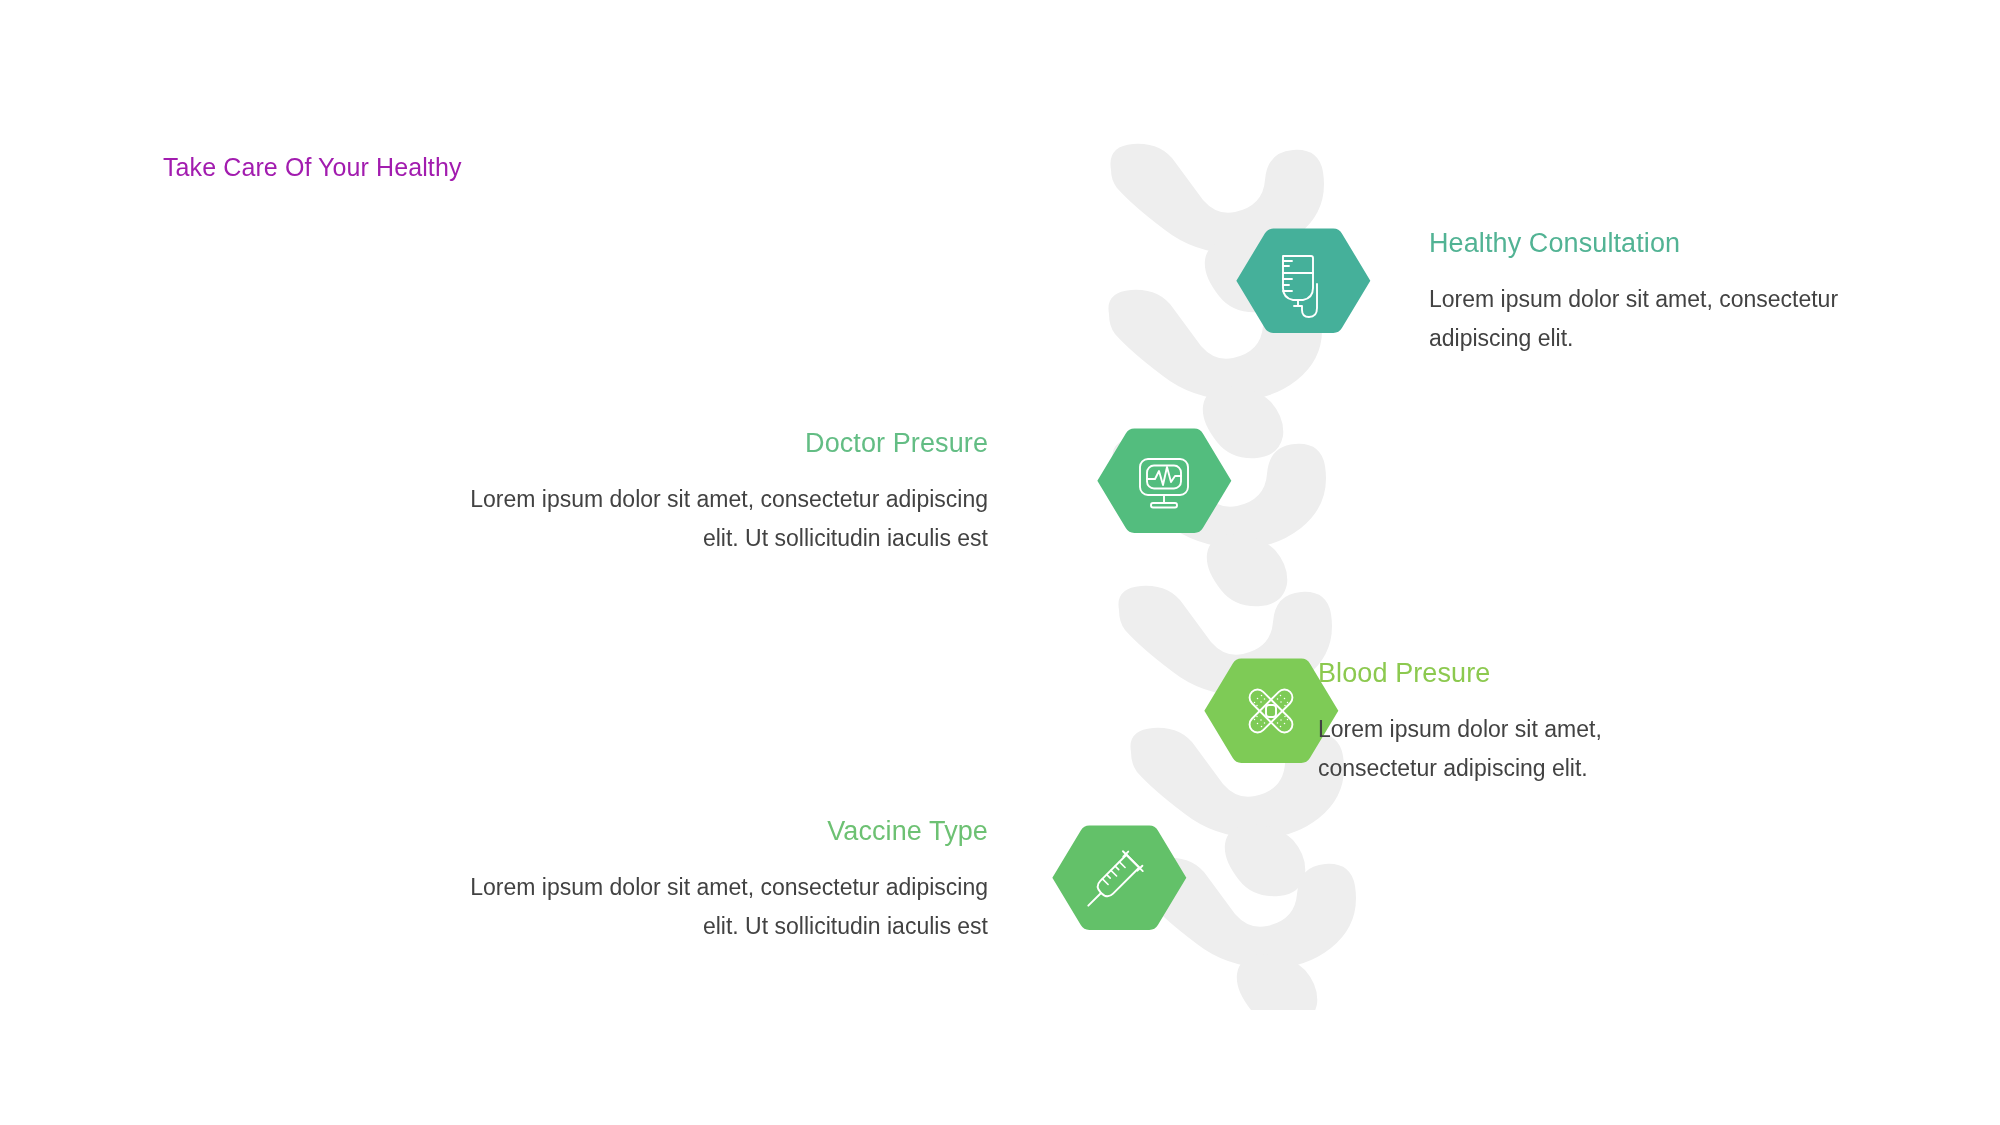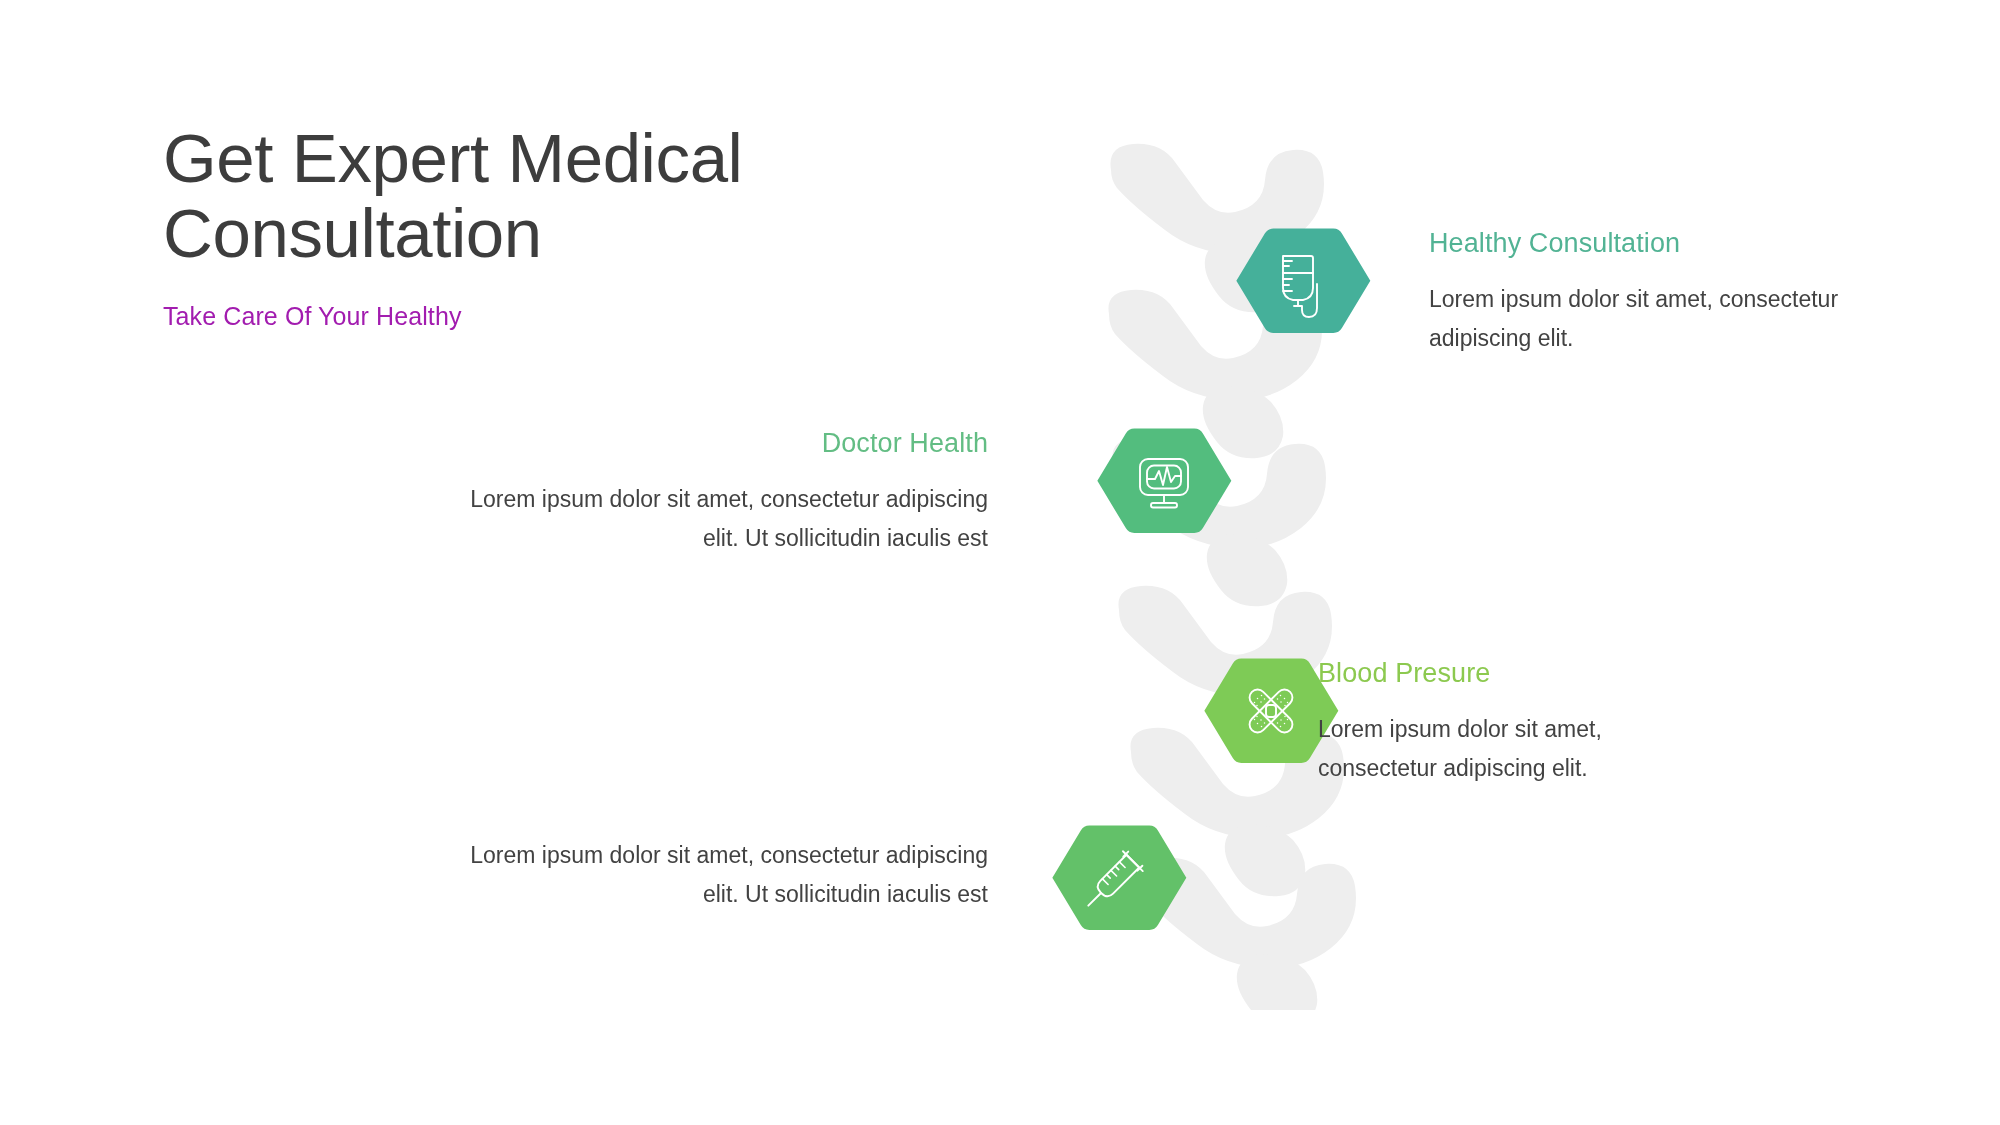--- a/index.html
+++ b/index.html
@@ -144,22 +144,20 @@
                    Q30 64 14 46 Q8 38 8 26 Z"></path>
           <path d="M124 98 Q154 98 170 114 Q184 130 182 148
                    Q178 168 156 170 Q130 172 116 154 Q100 134 102 118
                    Q104 102 124 98 Z"></path>
         </g>
       </g>
     </svg>
   </div>
 
   <div id="heading-block">
-    <h1 id="page-title">Get Expert Medical
-Consultation</h1>
     <p id="page-subtitle">Take Care Of Your Healthy</p>
   </div>
 
   <div class="hex" style="left:1232px; top:219px;">
     <svg viewBox="0 0 142 124" xmlns="http://www.w3.org/2000/svg">
       <path d="M36.5 2 H105.5 Q112 2 115.3 7.6 L148 62 L115.3 116.4
                Q112 122 105.5 122 H36.5 Q30 122 26.7 116.4 L-6 62 L26.7 7.6
                Q30 2 36.5 2 Z" transform="translate(0,0) scale(0.87) translate(11,9)" fill="#45b09a"></path>
       <g fill="none" stroke="#ffffff" stroke-width="1.9" stroke-linecap="round" stroke-linejoin="round" transform="translate(48,35)">
         <path d="M3 2 H31 Q33 2 33 4 V34 Q33 44 23 46 H13 Q3 44 3 34 V4 Q3 2 3 2 Z"></path>
@@ -189,21 +187,21 @@
         <rect x="2" y="2" width="48" height="36" rx="8"></rect>
         <rect x="9" y="8.5" width="34" height="23" rx="7"></rect>
         <path d="M9 22 H17 L21 14 L25 28 L29 10 L33 25 L37 19 H43"></path>
         <path d="M26 38 V46"></path>
         <rect x="13" y="46" width="26" height="4.5" rx="2"></rect>
       </g>
     </svg>
   </div>
 
   <div class="feature align-right" style="left:448px; top:427px; width:540px;">
-    <h2 class="feature-title" style="color:#63bd84;">Doctor Health</h2>
+    <h2 class="feature-title" style="color:#63bd84;">Doctor Presure</h2>
     <p class="feature-body">Lorem ipsum dolor sit amet, consectetur adipiscing elit. Ut sollicitudin iaculis est</p>
   </div>
 
   <div class="hex" style="left:1200px; top:649px;">
     <svg viewBox="0 0 142 124" xmlns="http://www.w3.org/2000/svg">
       <path d="M36.5 2 H105.5 Q112 2 115.3 7.6 L148 62 L115.3 116.4
                Q112 122 105.5 122 H36.5 Q30 122 26.7 116.4 L-6 62 L26.7 7.6
                Q30 2 36.5 2 Z" transform="translate(0,0) scale(0.87) translate(11,9)" fill="#7ecb56"></path>
       <g fill="none" stroke="#ffffff" stroke-width="1.9" stroke-linecap="round" stroke-linejoin="round" transform="translate(46,37)">
         <rect x="-2" y="17" width="54" height="16" rx="8" transform="rotate(45 25 25)"></rect>
@@ -260,16 +258,17 @@
           <line x1="17" y1="21" x2="22" y2="21"></line>
           <line x1="17" y1="27" x2="25" y2="27"></line>
           <line x1="17" y1="33" x2="22" y2="33"></line>
           <line x1="17" y1="39" x2="25" y2="39"></line>
         </g>
       </g>
     </svg>
   </div>
 
   <div class="feature align-right" style="left:448px; top:815px; width:540px;">
+    <h2 class="feature-title" style="color:#6dc173;">Vaccine Type</h2>
     <p class="feature-body">Lorem ipsum dolor sit amet, consectetur adipiscing elit. Ut sollicitudin iaculis est</p>
   </div>
 
 </div>
 
 </body></html>

